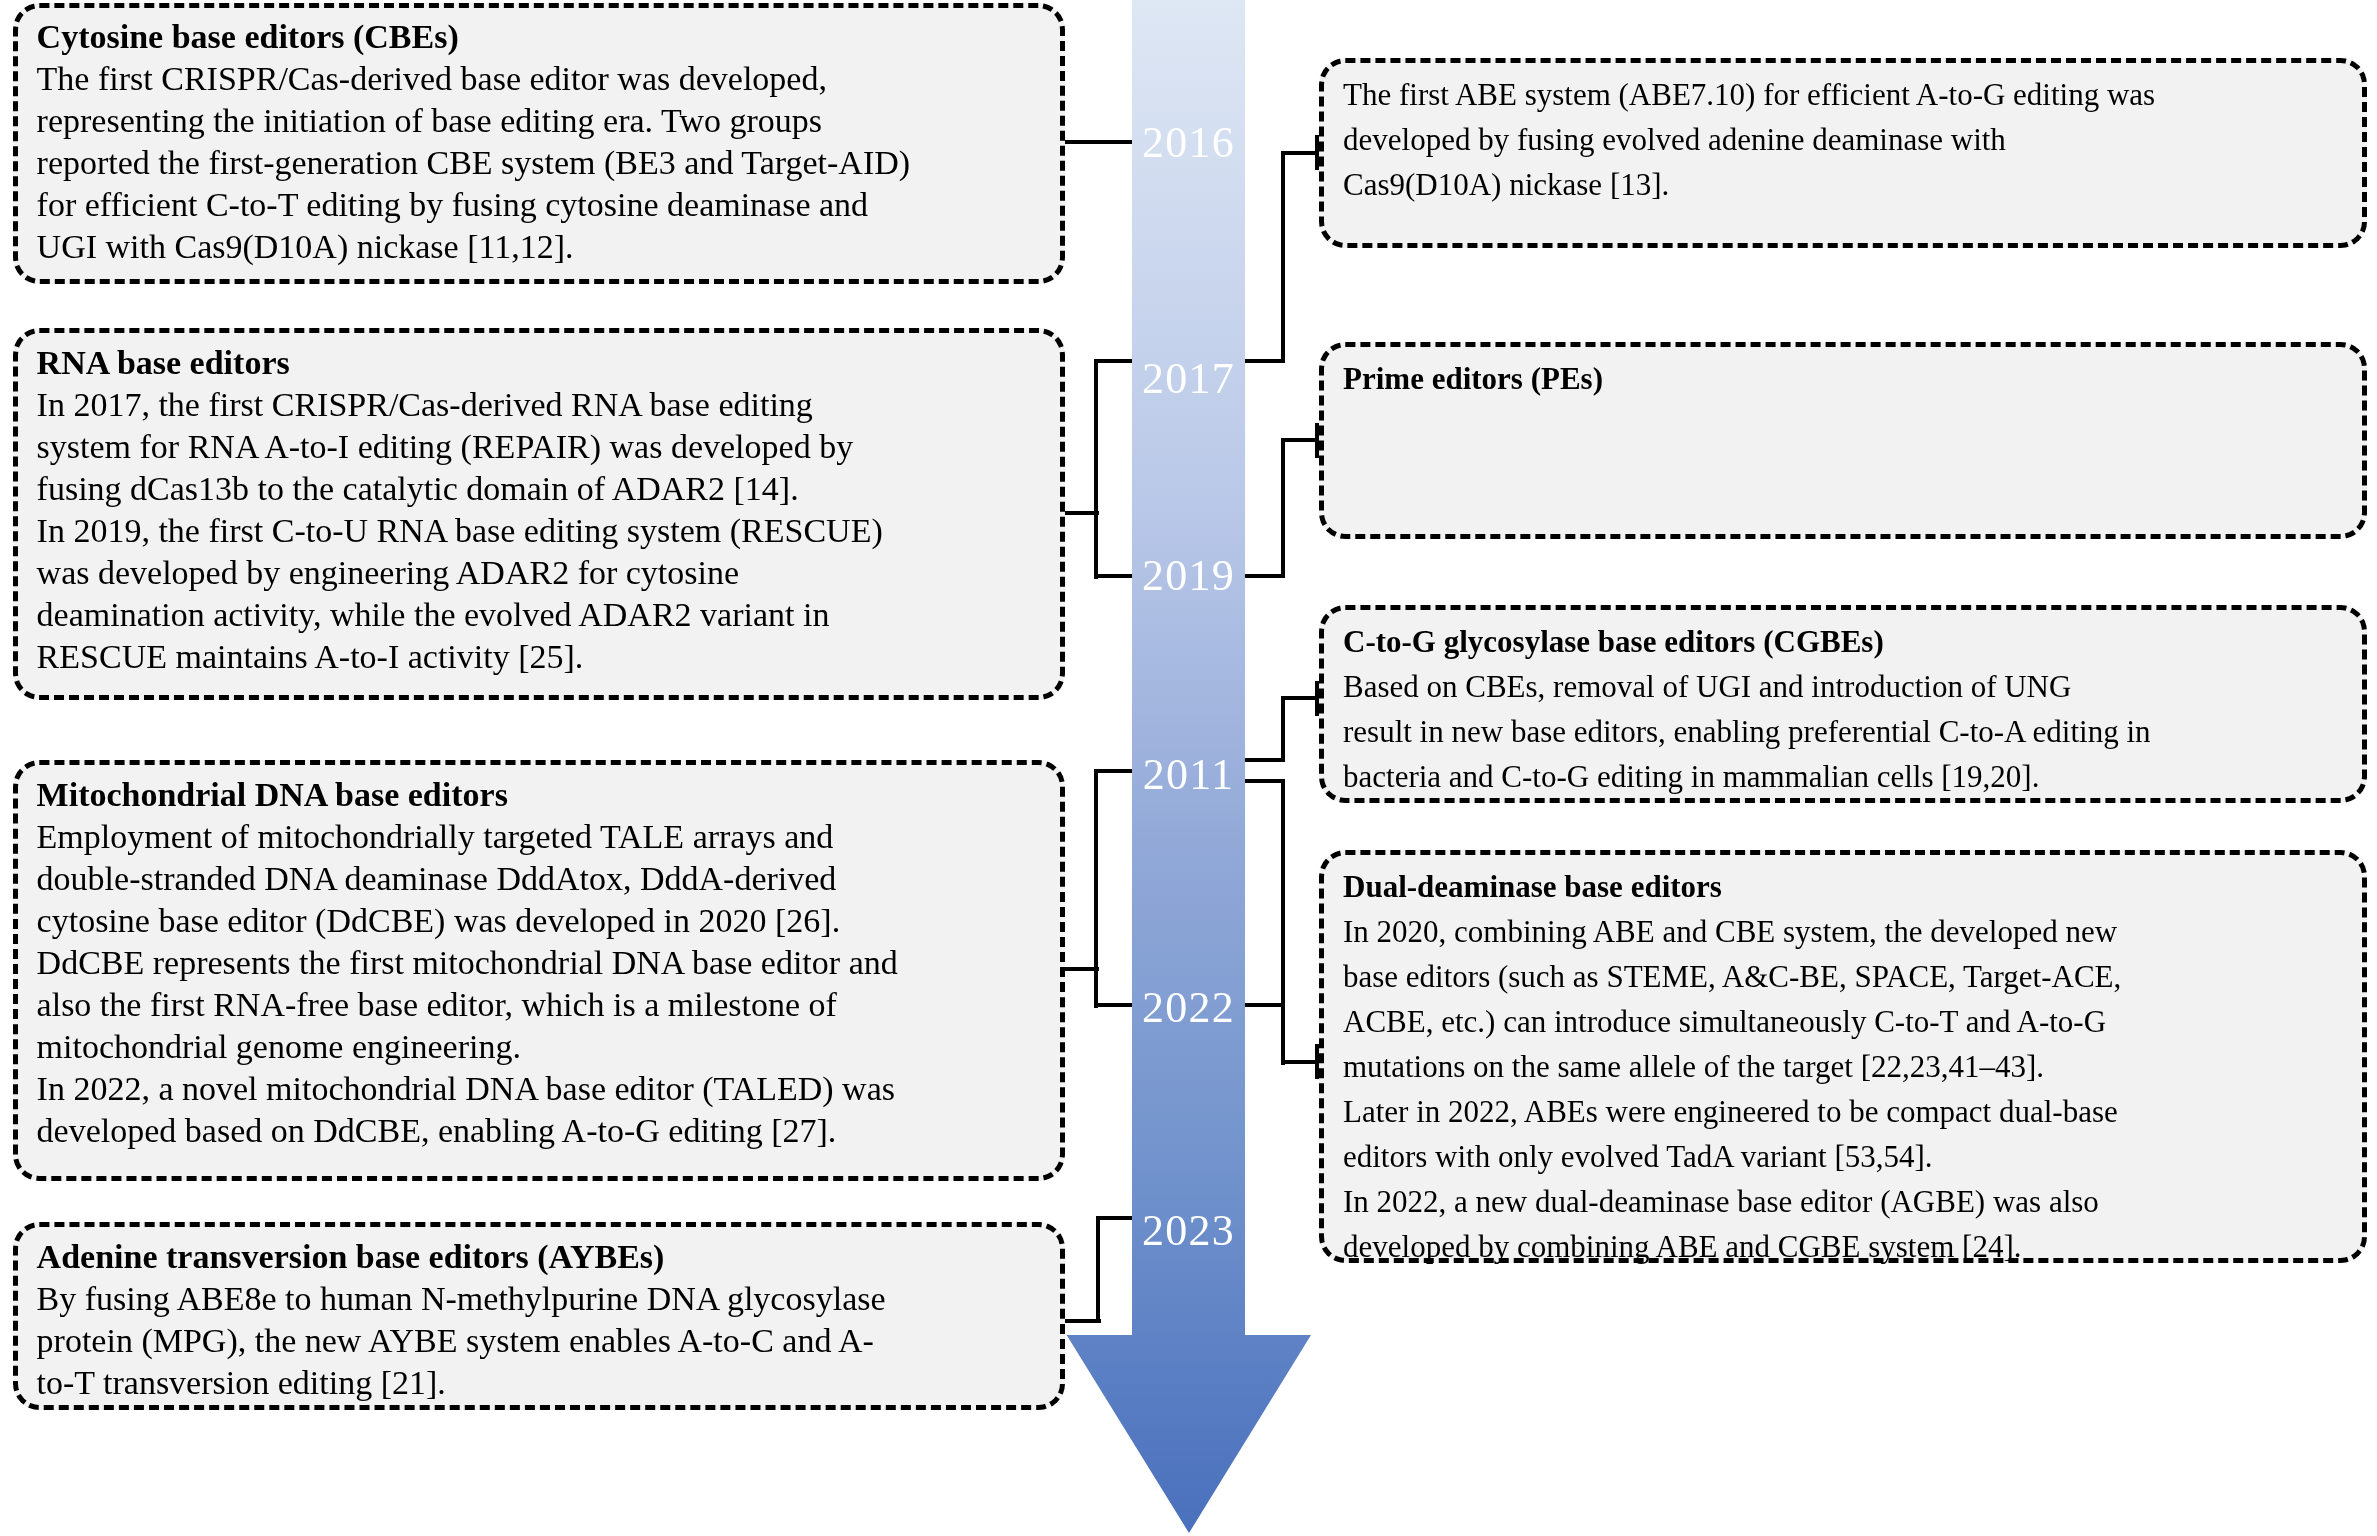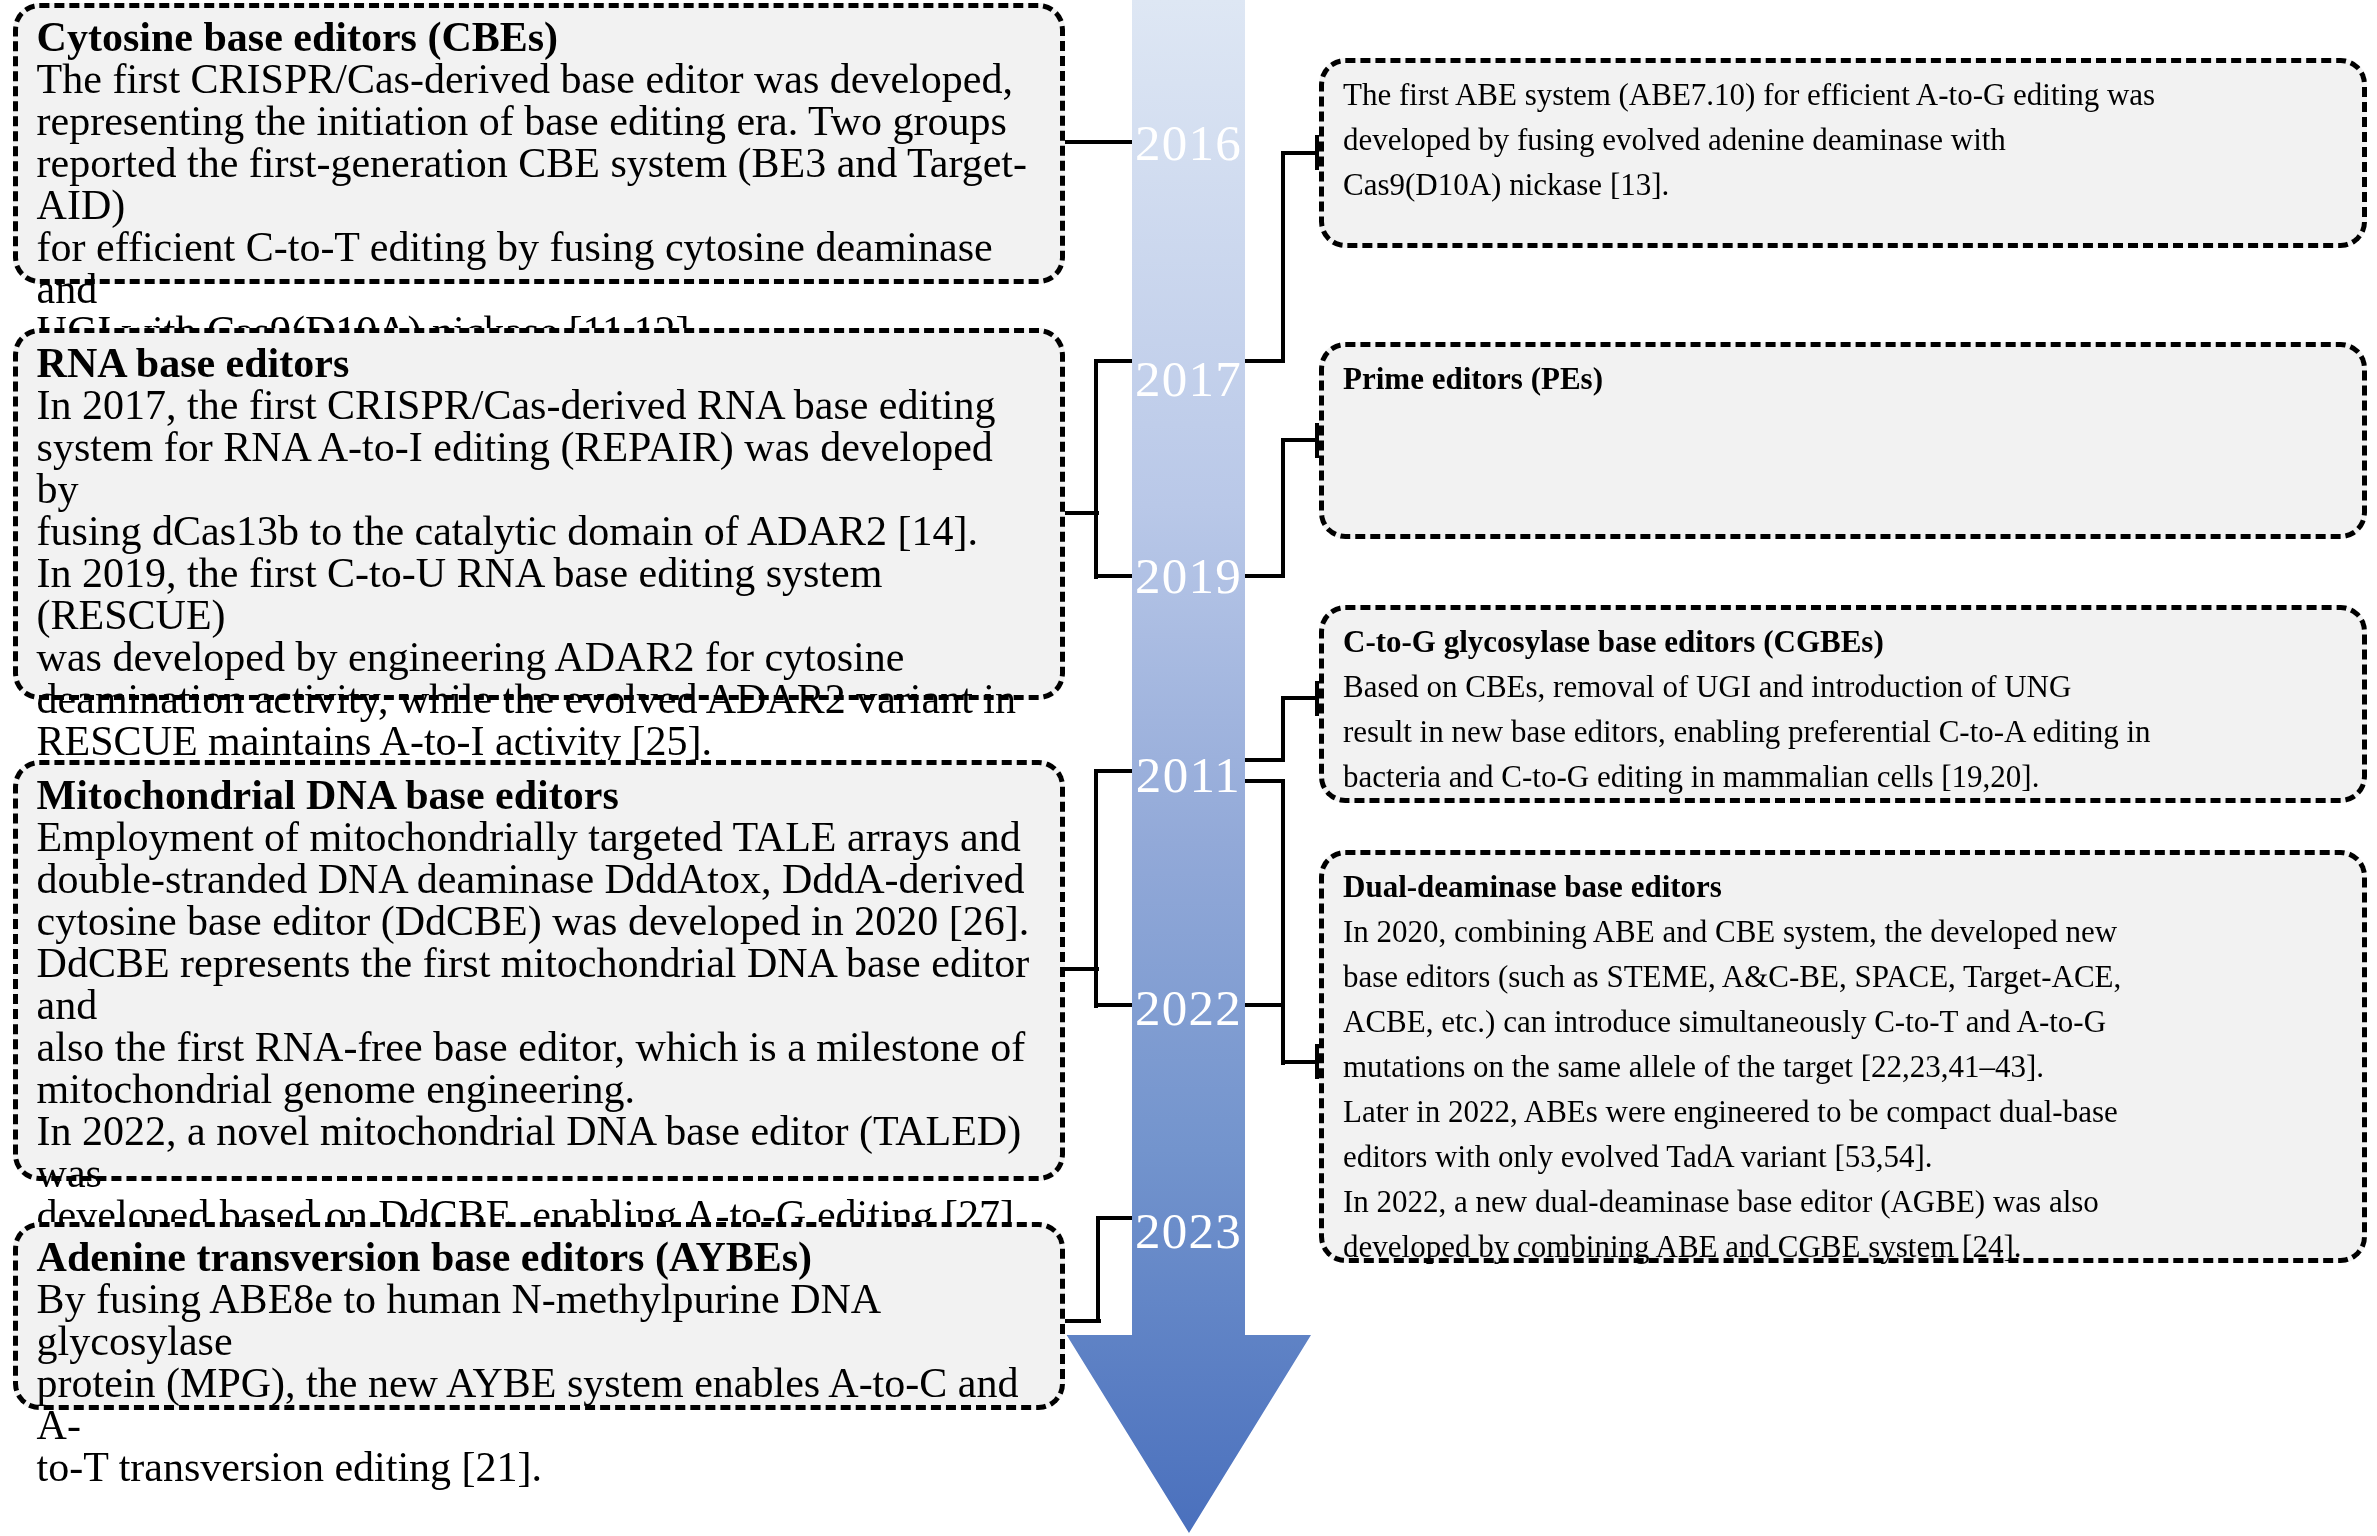--- a/index.html
+++ b/index.html
@@ -16,35 +16,35 @@
     overflow:hidden;
   }
   
   .arrow{
     position:absolute;left:1066px;top:0;width:245px;height:1533px;
     background:linear-gradient(180deg,var(--arrow_top) 0%,var(--arrow_upper) 33%,var(--arrow_mid) 55%,var(--arrow_lower) 75%,var(--arrow_bottom) 100%);
     clip-path:polygon(66px 0,179px 0,179px 1335px,245px 1335px,123px 1533px,0.6px 1335px,66px 1335px);
   }
   .year{
     position:absolute;left:1132px;width:113px;height:50px;
-    text-align:center;font-size:51px;line-height:50px;color:var(--year_text);
+    text-align:center;font-size:44px;line-height:50px;color:var(--year_text);
     letter-spacing:1.3px;
   }
   
   .hl,.vl,.tick{position:absolute;background:var(--border);display:block;}
   .hl{height:4.4px;}
   .vl{width:4.4px;}
   .tick{width:4.4px;height:35px;}
   
   .box{
     position:absolute;box-sizing:border-box;background:var(--box_fill);
     border:5px dashed var(--border);border-radius:26.4px;
     padding:8.8px 19px;
   }
-  .box.left{left:12.6px;width:1052px;font-size:42px;line-height:42px;}
+  .box.left{left:12.6px;width:1052px;font-size:34px;line-height:42px;}
   .box.right{left:1319px;width:1048px;font-size:31px;line-height:45px;}
   .bt{margin:0;font-weight:bold;font-size:inherit;line-height:inherit;}
   .bb{margin:0;white-space:pre-line;}
 </style>
 </head>
 <body>
 
 <div class="canvas">
 
   <div class="arrow"></div>

